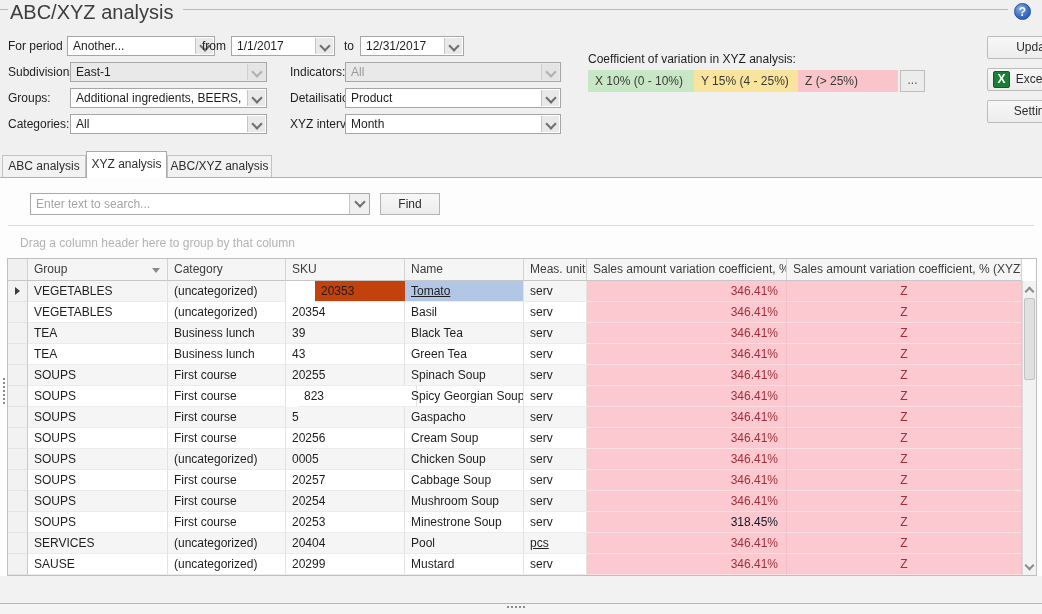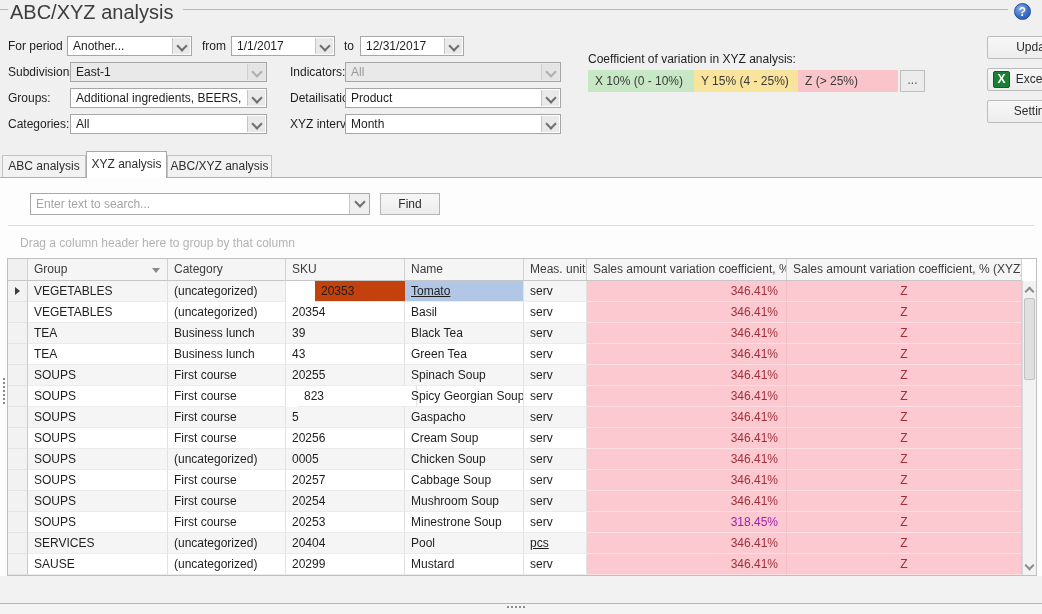--- a/index.html
+++ b/index.html
@@ -92,21 +92,21 @@
 </head>
 <body>
 
 <div class="screen">
 
   <div class="titleline"></div>
   <span class="title">ABC/XYZ analysis</span>
   <div class="helpicon">?</div>
 
   <span class="flabel" style="left:8px;top:39px;">For period</span>
-  <div class="combo" style="left:67px;top:36px;width:125px;padding-left:12px;">
+  <div class="combo" style="left:67px;top:36px;width:148px;padding-left:12px;">
     <span class="val">Another...</span>
     <span class="dbtn">
         <i class="chev"></i>
       </span>
   </div>
   <span class="flabel" style="left:202px;top:39px;">from</span>
   <div class="combo" style="left:231px;top:36px;width:104px;">
     <span class="val">1/1/2017</span>
     <span class="dbtn">
         <i class="chev"></i>
@@ -301,21 +301,21 @@
         <div class="cell " style="left: 397px; top: 232px; width: 119px; background: rgb(245, 245, 245);">Mushroom Soup</div>
         <div class="cell " style="left: 516px; top: 232px; width: 63px; background: rgb(245, 245, 245);">serv</div>
         <div class="cell num pink" style="left: 579px; top: 232px; width: 200px; background: rgb(251, 201, 207); color: rgb(159, 48, 58); border-right-color: rgb(239, 192, 198); border-bottom-color: rgb(252, 223, 227);">346.41%</div>
         <div class="cell ctr pink" style="left: 779px; top: 232px; width: 235px; background: rgb(251, 201, 207); color: rgb(159, 48, 58); border-right-color: rgb(239, 192, 198); border-bottom-color: rgb(252, 223, 227);">Z</div>
         <div class="cell ind" style="left: 0px; top: 253px; width: 20px;"></div>
         <div class="cell " style="left: 20px; top: 253px; width: 140px;">SOUPS</div>
         <div class="cell " style="left: 160px; top: 253px; width: 118px;">First course</div>
         <div class="cell " style="left: 278px; top: 253px; width: 119px;">20253</div>
         <div class="cell " style="left: 397px; top: 253px; width: 119px;">Minestrone Soup</div>
         <div class="cell " style="left: 516px; top: 253px; width: 63px;">serv</div>
-        <div class="cell num pink" style="left: 579px; top: 253px; width: 200px; background: rgb(251, 201, 207); color: #a21caf; border-right-color: rgb(239, 192, 198); border-bottom-color: rgb(252, 223, 227);">318.45%</div>
+        <div class="cell num pink" style="left: 579px; top: 253px; width: 200px; background: rgb(251, 201, 207); color: #0f172a; border-right-color: rgb(239, 192, 198); border-bottom-color: rgb(252, 223, 227);">318.45%</div>
         <div class="cell ctr pink" style="left: 779px; top: 253px; width: 235px; background: rgb(251, 201, 207); color: rgb(159, 48, 58); border-right-color: rgb(239, 192, 198); border-bottom-color: rgb(252, 223, 227);">Z</div>
         <div class="cell ind" style="left: 0px; top: 274px; width: 20px;"></div>
         <div class="cell " style="left: 20px; top: 274px; width: 140px; background: rgb(245, 245, 245);">SERVICES</div>
         <div class="cell " style="left: 160px; top: 274px; width: 118px; background: rgb(245, 245, 245);">(uncategorized)</div>
         <div class="cell " style="left: 278px; top: 274px; width: 119px; background: rgb(245, 245, 245);">20404</div>
         <div class="cell " style="left: 397px; top: 274px; width: 119px; background: rgb(245, 245, 245);">Pool</div>
         <div class="cell " style="left: 516px; top: 274px; width: 63px; background: rgb(245, 245, 245); text-decoration: underline;">pcs</div>
         <div class="cell num pink" style="left: 579px; top: 274px; width: 200px; background: rgb(251, 201, 207); color: rgb(159, 48, 58); border-right-color: rgb(239, 192, 198); border-bottom-color: rgb(252, 223, 227);">346.41%</div>
         <div class="cell ctr pink" style="left: 779px; top: 274px; width: 235px; background: rgb(251, 201, 207); color: rgb(159, 48, 58); border-right-color: rgb(239, 192, 198); border-bottom-color: rgb(252, 223, 227);">Z</div>
         <div class="cell ind" style="left: 0px; top: 295px; width: 20px;"></div>

